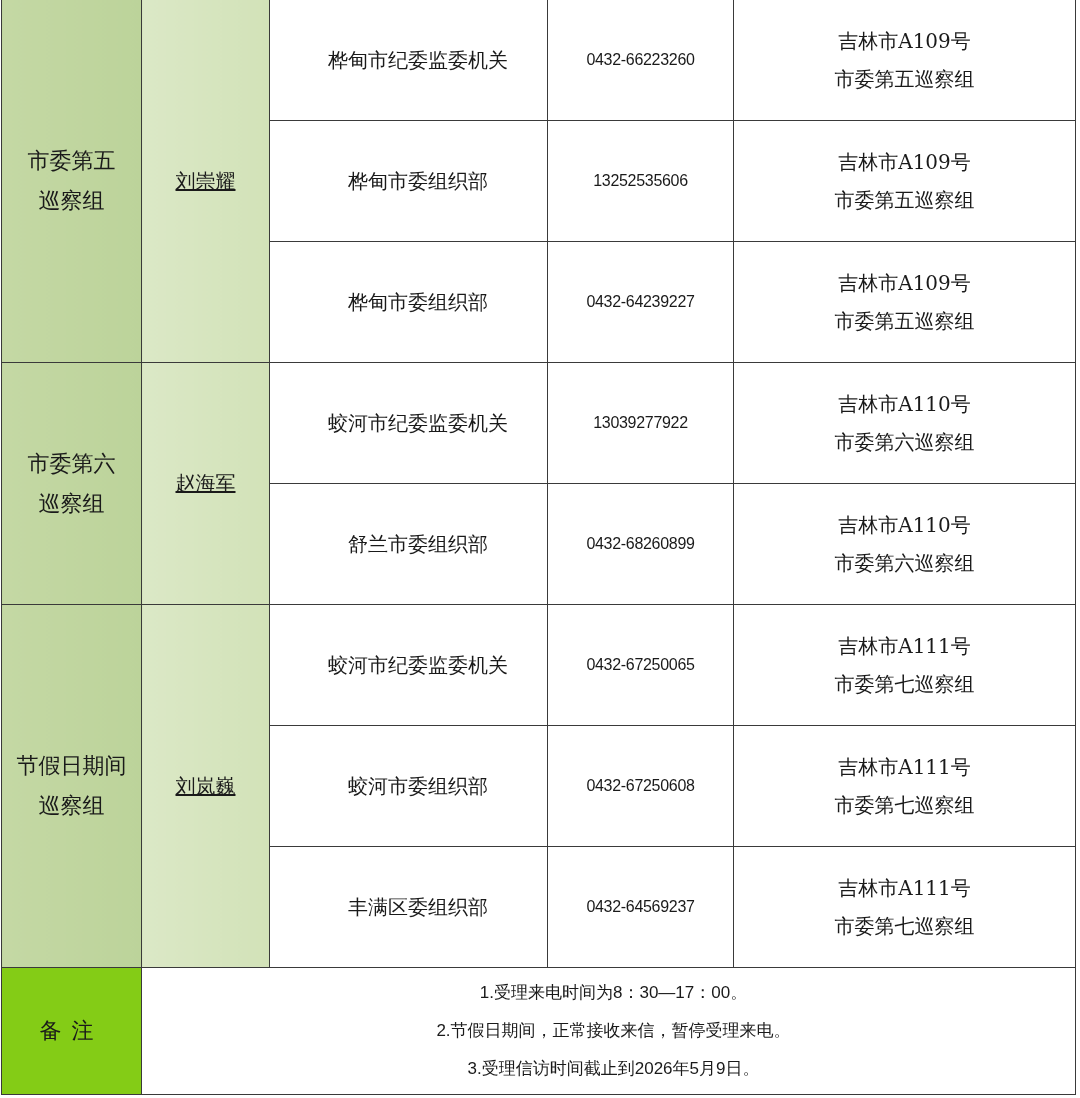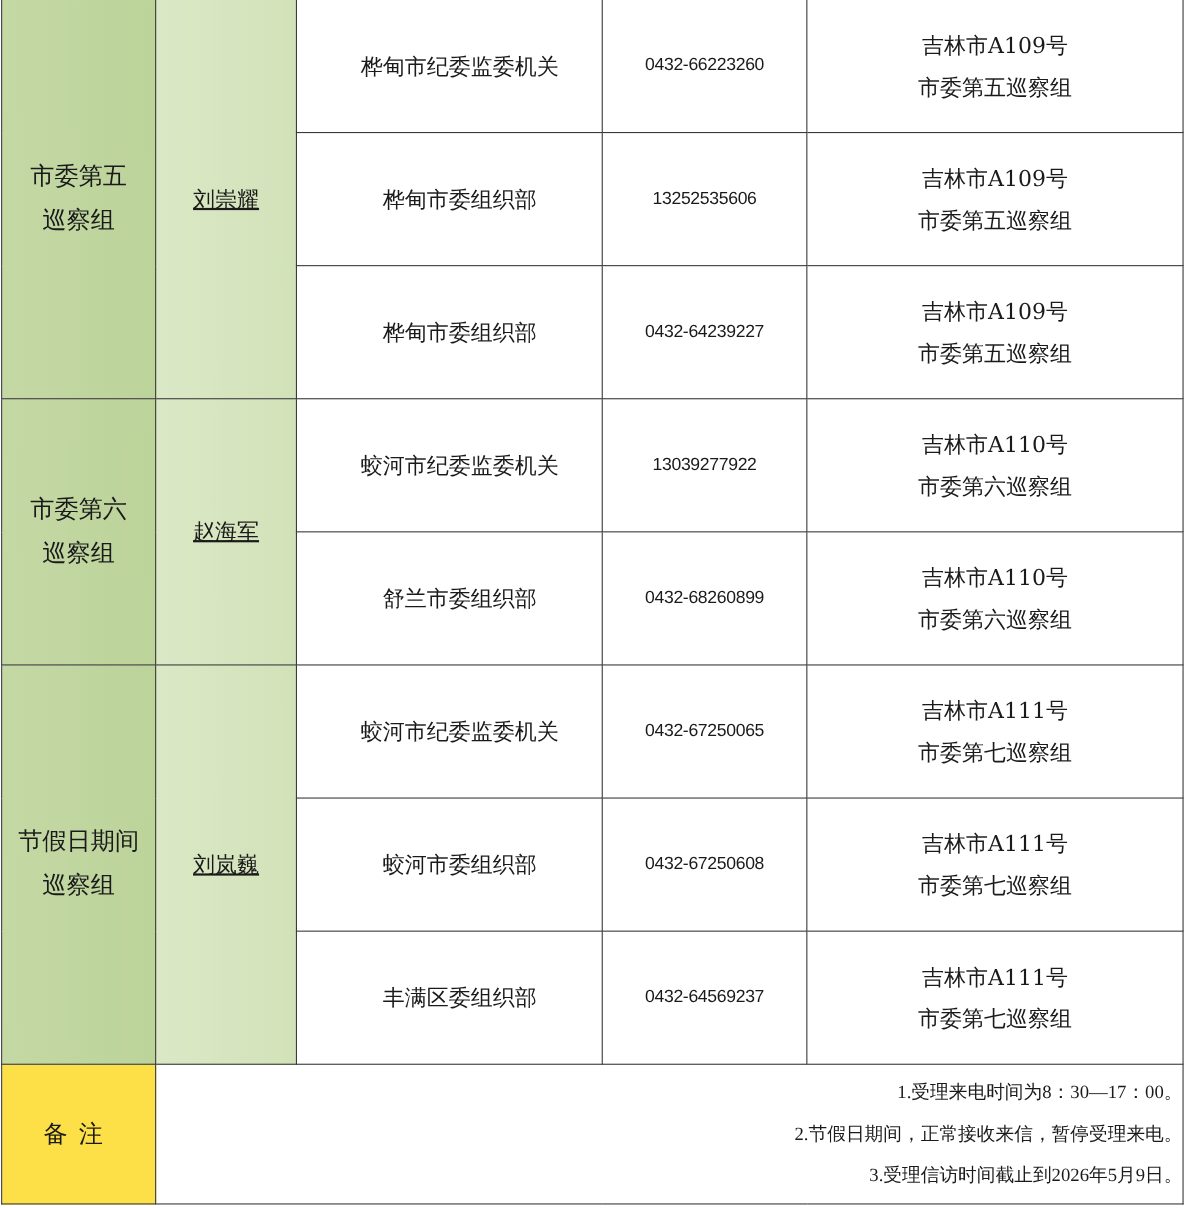--- a/index.html
+++ b/index.html
@@ -8,22 +8,22 @@
   .tbl { position: absolute; left: 1px; top: -1px; width: 1075px; }
   table { border-collapse: collapse; table-layout: fixed; width: 1075px; }
   td { border: 1.5px solid #3a3a3a; text-align: center; vertical-align: middle; padding: 0; }
   .c-group { width: 139px; background: linear-gradient(90deg, #c4d8a4 0%, #bcd39a 100%); font-size: 22px; line-height: 40px; }
   .c-leader { width: 127px; background: linear-gradient(90deg, #dbe8c6 0%, #d2e2b8 100%); font-size: 20px; text-decoration: underline; }
   .c-unit { width: 258px; font-size: 20px; padding-left: 19px; }
   .c-phone { width: 185px; font-family: "Liberation Sans Narrow", "Liberation Sans", sans-serif; font-size: 16px; letter-spacing: -0.3px; }
   .c-addr { font-size: 20px; line-height: 38px; }
   tr.row { height: 121px; }
   tr.notes-row { height: 127px; }
-  .notes-label { font-size: 22px; letter-spacing: 10px; background: #fde047; }
-  .notes-cell { text-align: right; padding-left: 10px; font-size: 17px; line-height: 38px; font-family: Liberation Serif, serif; }
+  .notes-label { font-size: 22px; letter-spacing: 10px; background: #84cc16; }
+  .notes-cell { text-align: center; padding-left: 10px; font-size: 17px; line-height: 38px; font-family: Liberation Sans, sans-serif; }
   .line { display: block; }
 </style>
 </head>
 <body>
 
 <div class="tbl">
 <table>
   <tbody>
 
     <tr class="row">

